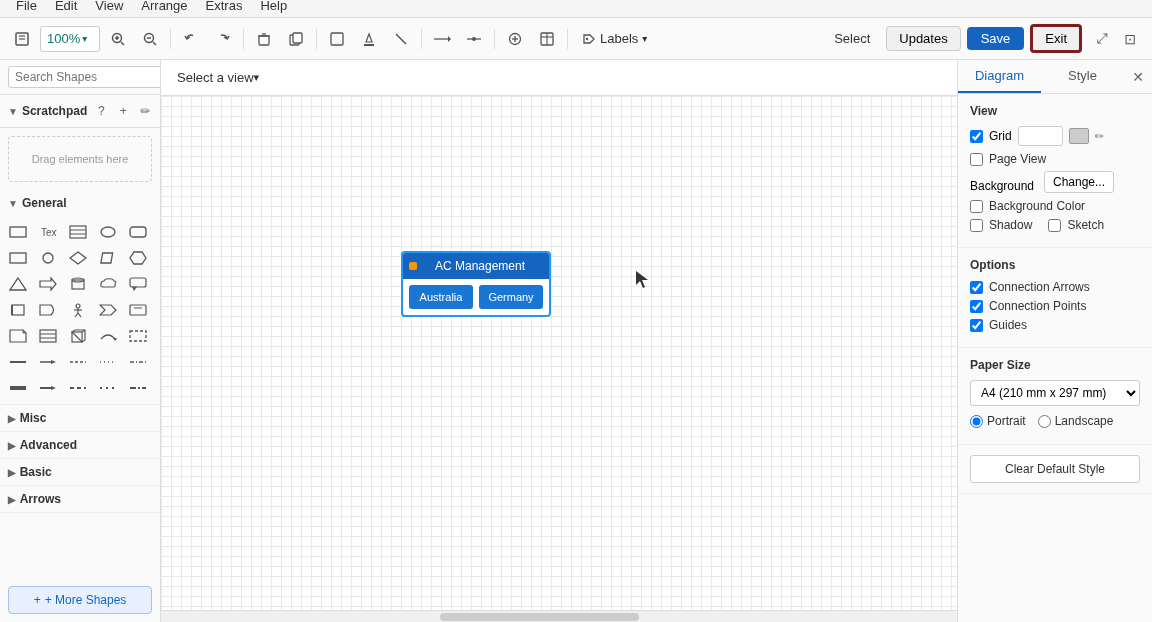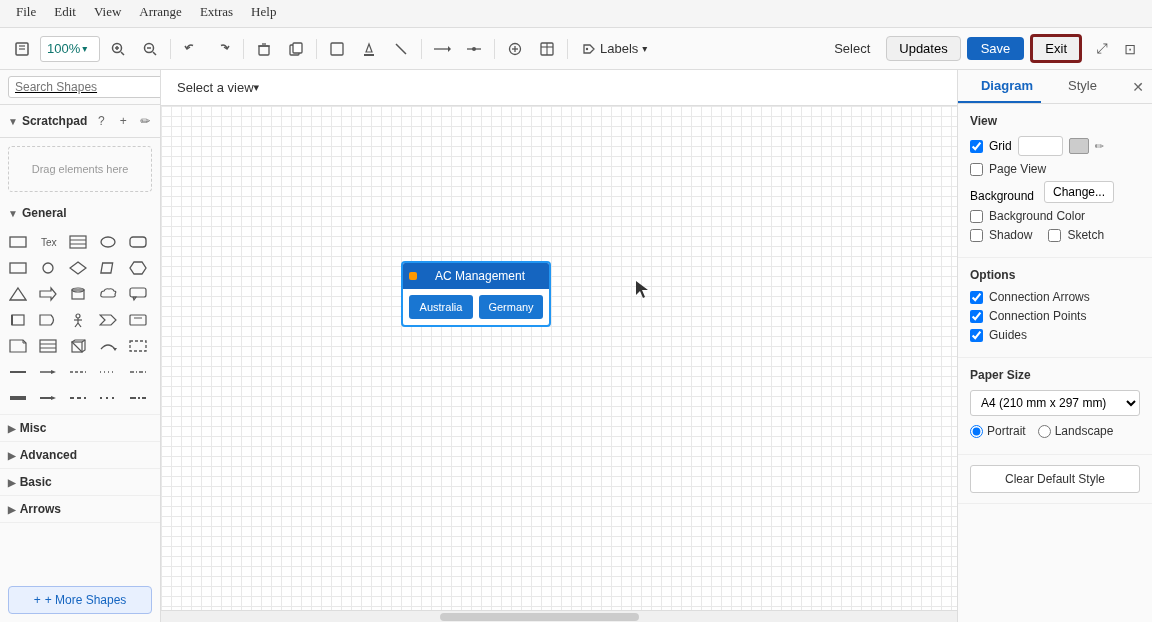--- a/index.html
+++ b/index.html
@@ -1,40 +1,40 @@
 <!DOCTYPE html>
 <html><head>
   <meta charset="utf-8">
   <style>
     * { box-sizing: border-box; margin: 0; padding: 0; }
     body { font-family: -apple-system, BlinkMacSystemFont, 'Segoe UI', Arial, sans-serif; font-size: 13px; background: #f0f0f0; overflow: hidden; width: 1152px; height: 622px; display: flex; flex-direction: column; }
 
     
-    .menu-bar { display: flex; align-items: flex-start; background: #f5f5f5; border-bottom: 1px solid #ddd; padding: 2px 8px; gap: 2px; height: 28px; font-family: Liberation Serif, serif; }
+    .menu-bar { display: flex; align-items: flex-end; background: #f5f5f5; border-bottom: 1px solid #ddd; padding: 2px 8px; gap: 2px; height: 18px; }
     .menu-item { padding: 2px 8px; cursor: pointer; border-radius: 3px; font-size: 13px; color: #333; }
 
     
     .toolbar { display: flex; align-items: center; background: #fafafa; border-bottom: 1px solid #ddd; padding: 4px 8px; gap: 4px; height: 42px; }
     .toolbar-btn { display: flex; align-items: center; justify-content: center; width: 28px; height: 28px; border: none; background: transparent; cursor: pointer; border-radius: 3px; color: #555; font-size: 14px; }
     .toolbar-separator { width: 1px; height: 20px; background: #ddd; margin: 0 2px; }
     .zoom-display { display: flex; align-items: center; gap: 2px; font-size: 13px; color: #0f766e; padding: 2px 6px; border: 1px solid #ccc; border-radius: 3px; background: white; height: 26px; min-width: 60px; }
     .toolbar-right { margin-left: auto; display: flex; align-items: center; gap: 6px; }
     .btn-updates { padding: 4px 12px; background: #f0f0f0; border: 1px solid #ccc; border-radius: 4px; cursor: pointer; font-size: 13px; text-align: center; }
     .btn-save { padding: 4px 14px; background: #1565c0; color: white; border: none; border-radius: 4px; cursor: pointer; font-size: 13px; font-weight: 500; }
     .btn-exit { padding: 4px 12px; background: #f0f0f0; border: 3px solid #7f1d1d; border-radius: 4px; cursor: pointer; font-size: 13px; }
     .labels-btn { display: flex; align-items: center; gap: 4px; padding: 4px 8px; border: none; background: transparent; cursor: pointer; font-size: 13px; color: #333; }
     .select-btn { padding: 4px 10px; border: none; background: transparent; cursor: pointer; font-size: 13px; color: #333; }
 
     
     .main { display: flex; flex: 1; overflow: hidden; }
 
     
     .left-panel { width: 161px; background: #fafafa; border-right: 1px solid #ddd; display: flex; flex-direction: column; overflow: hidden; }
     .search-box { display: flex; align-items: center; padding: 6px 8px; border-bottom: 1px solid #ddd; gap: 4px; }
-    .search-input { flex: 1; border: 1px solid #ccc; border-radius: 3px; padding: 3px 6px; font-size: 12px; outline: none; text-decoration: underline; }
+    .search-input { flex: 1; border: 1px solid #ccc; border-radius: 3px; padding: 3px 6px; font-size: 12px; outline: none; }
 
     .scratchpad-header { display: flex; align-items: center; padding: 6px 8px; border-bottom: 1px solid #ddd; gap: 4px; }
     .scratchpad-title { font-size: 12px; font-weight: 600; color: #333; flex: 1; }
     .scratchpad-actions { display: flex; gap: 2px; }
     .scratchpad-action-btn { width: 20px; height: 20px; display: flex; align-items: center; justify-content: center; background: none; border: none; cursor: pointer; color: #666; font-size: 12px; border-radius: 2px; }
 
     .drag-area { margin: 8px; border: 1px dashed #ccc; border-radius: 4px; padding: 16px 8px; text-align: center; color: #999; font-size: 11px; }
 
     .shapes-list { flex: 1; overflow-y: auto; }
     .shapes-section { border-bottom: 1px solid #eee; }
@@ -58,21 +58,21 @@
     .diagram-container { position: absolute; top: 155px; left: 240px; }
     .diagram-group { border: 2px solid #2196f3; border-radius: 4px; background: white; width: 150px; }
     .diagram-header { background: #1565c0; color: white; font-size: 12px; text-align: center; padding: 6px; border-radius: 2px 2px 0 0; display: flex; align-items: center; justify-content: space-between; }
     .diagram-body { padding: 6px; display: flex; gap: 6px; }
     .diagram-btn { flex: 1; padding: 6px 4px; background: #1976d2; color: white; border: none; border-radius: 3px; font-size: 11px; cursor: pointer; text-align: center; }
 
     
     .right-panel { width: 195px; background: #fafafa; border-left: 1px solid #ddd; display: flex; flex-direction: column; overflow-y: auto; }
     .right-panel-tabs { display: flex; border-bottom: 1px solid #ddd; }
     .right-tab { flex: 1; padding: 8px; text-align: center; font-size: 13px; cursor: pointer; border-bottom: 2px solid transparent; color: #555; }
-    .right-tab.active { border-bottom-color: #1565c0; color: #1565c0; font-weight: 700; text-align: right; }
+    .right-tab.active { border-bottom-color: #1565c0; color: #1565c0; font-weight: 400; }
     .right-tab-close { width: 28px; display: flex; align-items: center; justify-content: center; cursor: pointer; color: #666; font-size: 14px; border: none; background: none; }
     .panel-section { padding: 10px 12px; border-bottom: 1px solid #eee; }
     .panel-section-title { font-size: 12px; font-weight: 600; color: #333; margin-bottom: 8px; }
     .checkbox-row { display: flex; align-items: center; gap: 6px; margin-bottom: 5px; font-size: 12px; color: #333; }
     .checkbox-row input[type=checkbox] { width: 13px; height: 13px; cursor: pointer; }
     .grid-row { display: flex; align-items: center; gap: 6px; margin-bottom: 6px; }
     .grid-input { width: 45px; border: 1px solid #ccc; border-radius: 3px; padding: 2px 4px; font-size: 12px; text-align: right; }
     .color-swatch { width: 20px; height: 16px; background: #ddd; border: 1px solid #999; border-radius: 2px; cursor: pointer; }
     .color-edit-btn { background: none; border: none; cursor: pointer; color: #666; font-size: 11px; }
     .background-btn { padding: 3px 8px; border: 1px solid #ccc; border-radius: 3px; background: white; cursor: pointer; font-size: 12px; }

